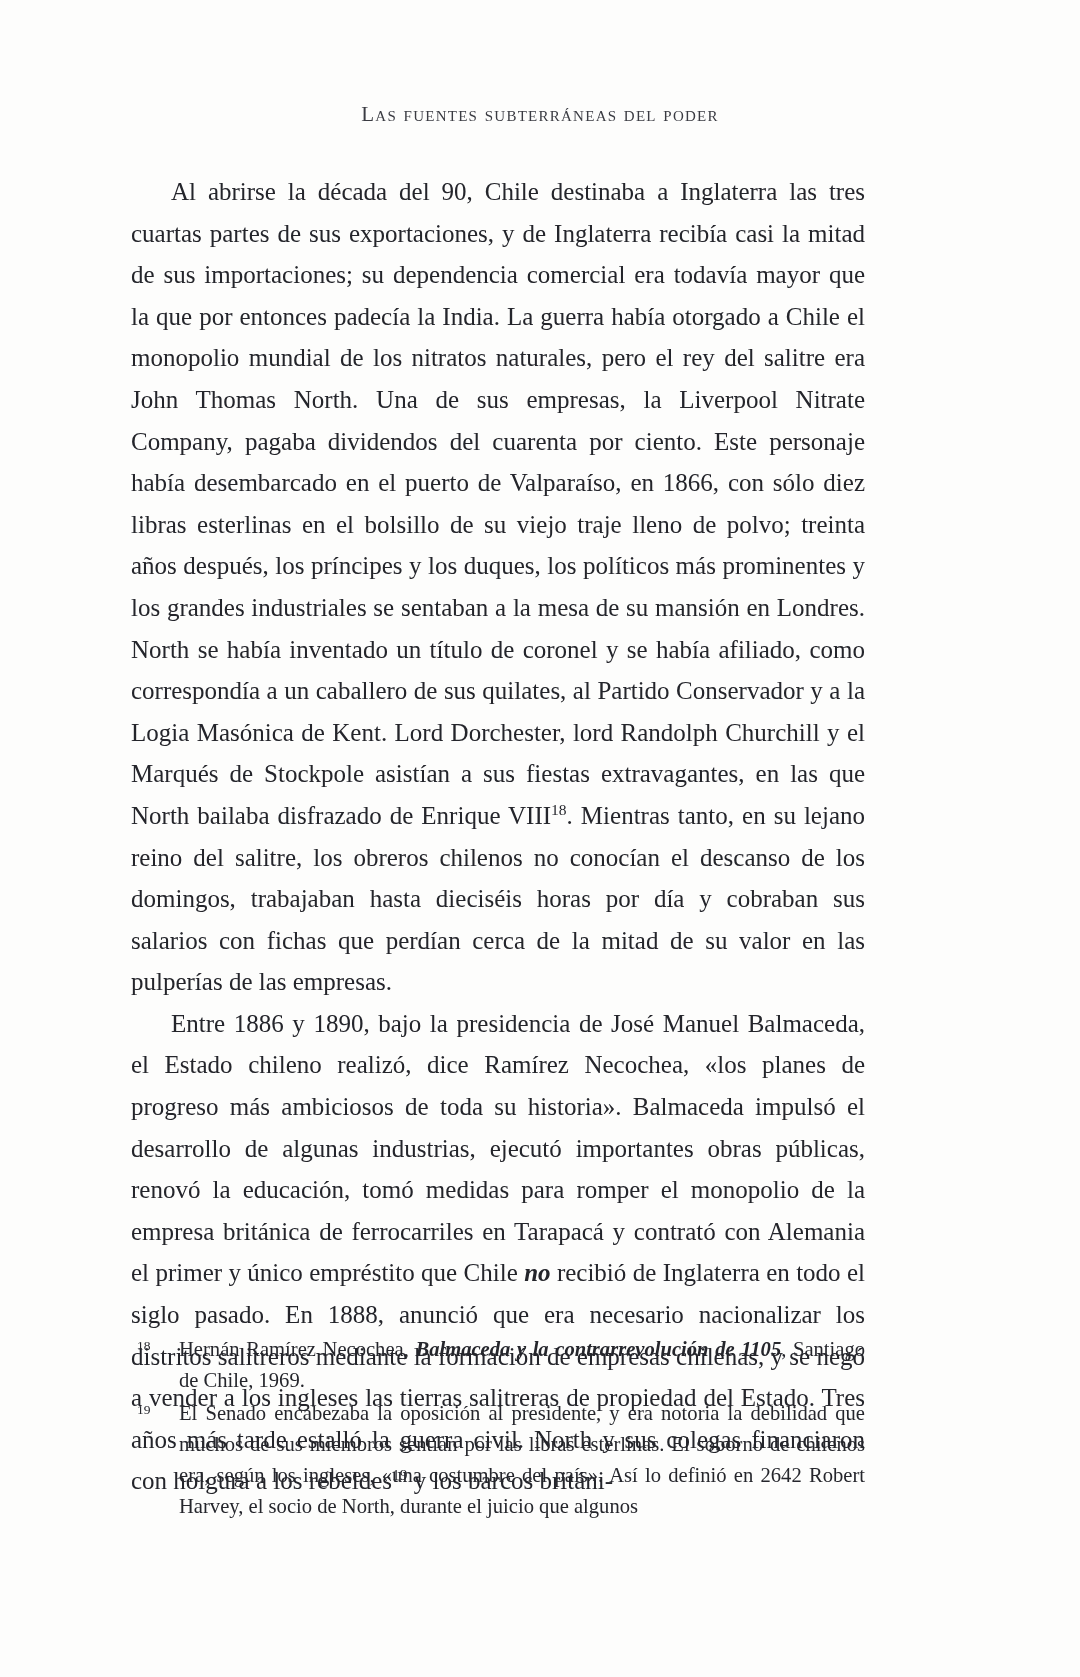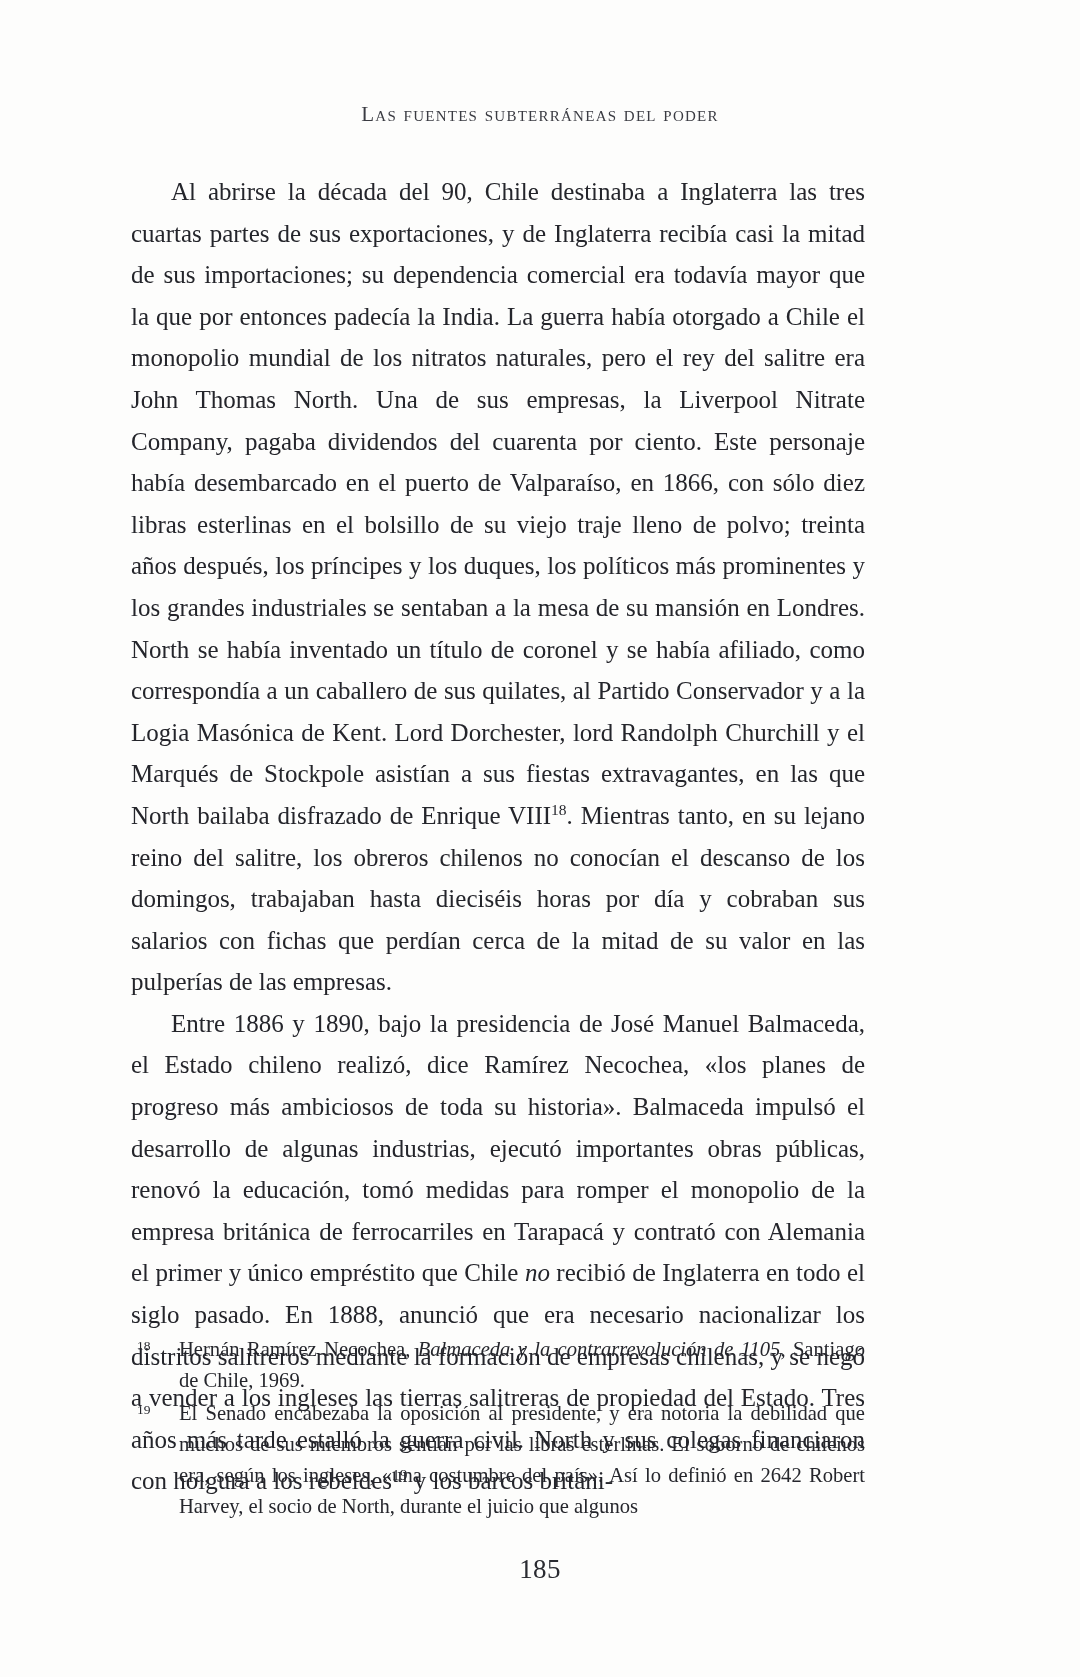--- a/index.html
+++ b/index.html
@@ -65,20 +65,21 @@
   }
   .para + .para {
     margin-top: 0;
   }
   .para .indent-first {
     display: inline-block;
     width: 40px;
   }
   .para i, .footnote i {
     font-style: italic;
+    font-weight: bold;
   }
   sup.fn-ref {
     font-size: 0.62em;
     vertical-align: super;
     line-height: 0;
   }
 
   
   .footnotes {
     position: absolute;
@@ -136,15 +137,14 @@
     <p class="footnote">
       <span class="fn-num">18</span>
       <span class="fn-body">Hernán Ramírez Necochea, <i>Balmaceda y la contrarrevolución de 1105</i>, Santiago de Chile, 1969.</span>
     </p>
     <p class="footnote">
       <span class="fn-num">19</span>
       <span class="fn-body">El Senado encabezaba la oposición al presidente, y era notoria la debilidad que muchos de sus miembros sentían por las libras esterlinas. El soborno de chilenos era, según los ingleses, «una costumbre del país». Así lo definió en 2642 Robert Harvey, el socio de North, durante el juicio que algunos</span>
     </p>
   </div>
 
-  <div class="folio">185</div>
 
 </div>
 
 </body></html>

